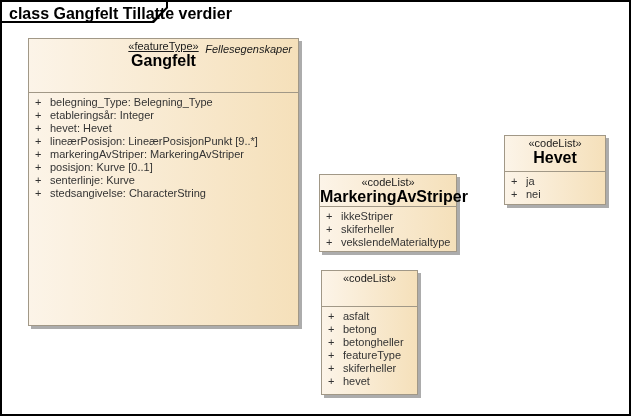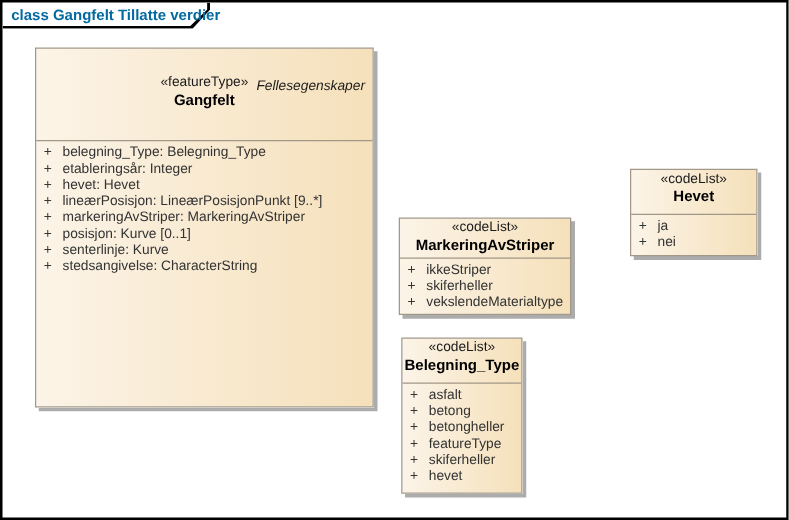--- a/index.html
+++ b/index.html
@@ -16,39 +16,39 @@
   .frame-label{position:absolute;left:0px;top:0px;width:166px;height:21px;}
   .frame-label .pent-outline{
     position:absolute;left:0;top:0;width:100%;height:100%;background:#000;
     clip-path:polygon(0 0,100% 0,100% 28%,calc(100% - 14px) 100%,0 100%);
   }
   .frame-label .pent-fill{
     position:absolute;left:0;top:0;width:164px;height:19px;background:#fff;
     clip-path:polygon(0 0,100% 0,100% 28%,calc(100% - 14px) 100%,0 100%);
   }
   .frame-label .title{
-    position:absolute;left:7px;top:3px;font-size:12px;font-weight:bold;color:#0369a1;
+    position:absolute;left:7px;top:3px;font-size:16px;font-weight:bold;color:#000000;
     white-space:nowrap;
   }
   
   .uml-box{
     position:absolute;
     background:linear-gradient(90deg,#FCF4E8 0%,#F5E0BA 100%);
     border:1px solid #A19887;
     box-shadow:3px 3px 0 #ACACAC;
     box-sizing:border-box;
     color:#222;
   }
   .hdr{position:relative;box-sizing:border-box;padding-top:0;}
   .owner-tag{
     position:absolute;top:4px;right:6px;font-size:11px;font-style:italic;color:#1a1a1a;
   }
   .stereo{font-size:11px;text-align:center;line-height:14px;color:#1a1a1a;}
-  .cname{font-size:12px;font-weight:bold;text-align:center;line-height:15px;color:#000;}
-  .gangfelt .stereo{margin-top:20px;}
+  .cname{font-size:16px;font-weight:bold;text-align:center;line-height:15px;color:#000;}
+  .gangfelt .stereo{text-decoration:underline;}
   .compartment{
     border-top:1px solid #A19887;
     padding-top:3px;box-sizing:border-box;
   }
   .row{display:flex;align-items:baseline;height:13px;line-height:13px;font-size:11px;white-space:nowrap;color:#333;}
   .row .vis{width:15px;padding-left:6px;flex:0 0 auto;text-align:left;}
   .row .txt{flex:1 1 auto;overflow:hidden;}
   
   .gangfelt{left:26px;top:36px;width:271px;height:288px;}
   .gangfelt .hdr{height:53px;}
@@ -129,21 +129,20 @@
       <div class="row">
           <span class="vis">+</span>
           <span class="txt">vekslendeMaterialtype</span>
         </div>
     </div>
   </div>
 
   <div class="uml-box belegning">
     <div class="hdr">
       <div class="stereo">«codeList»</div>
-      <div class="cname">Belegning_Type</div>
     </div>
     <div class="compartment">
       <div class="row">
           <span class="vis">+</span>
           <span class="txt">asfalt</span>
         </div>
       <div class="row">
           <span class="vis">+</span>
           <span class="txt">betong</span>
         </div>

